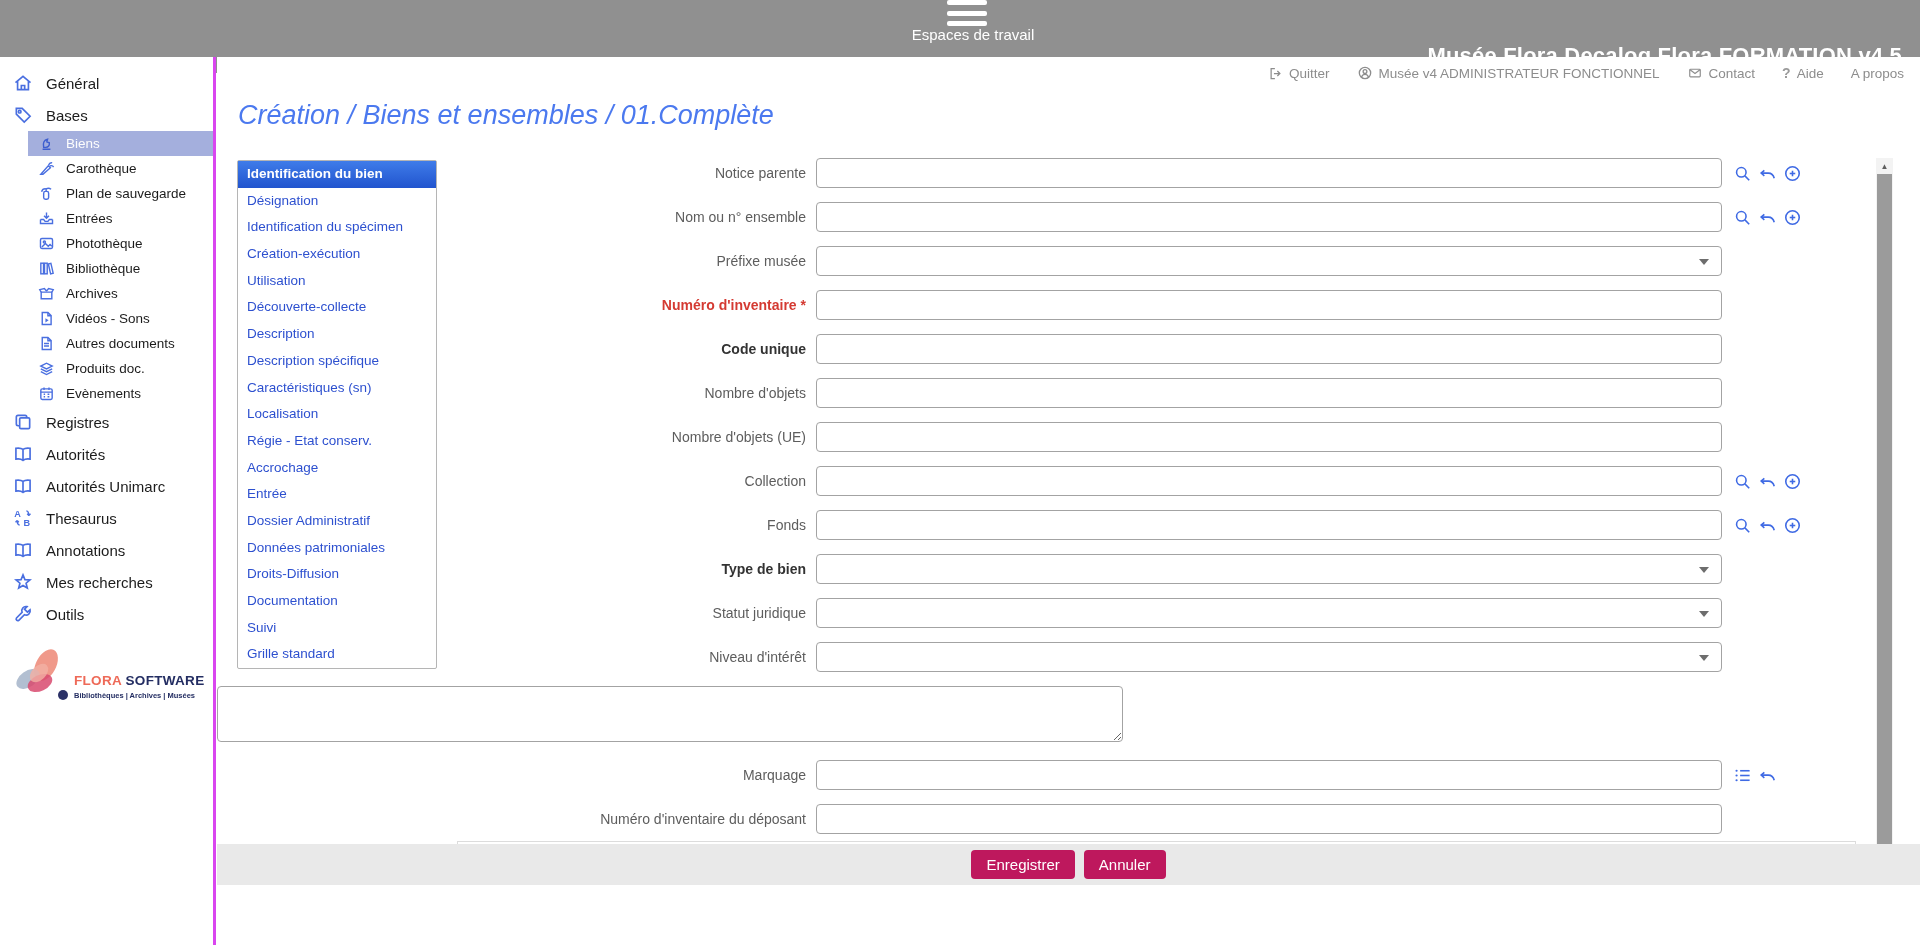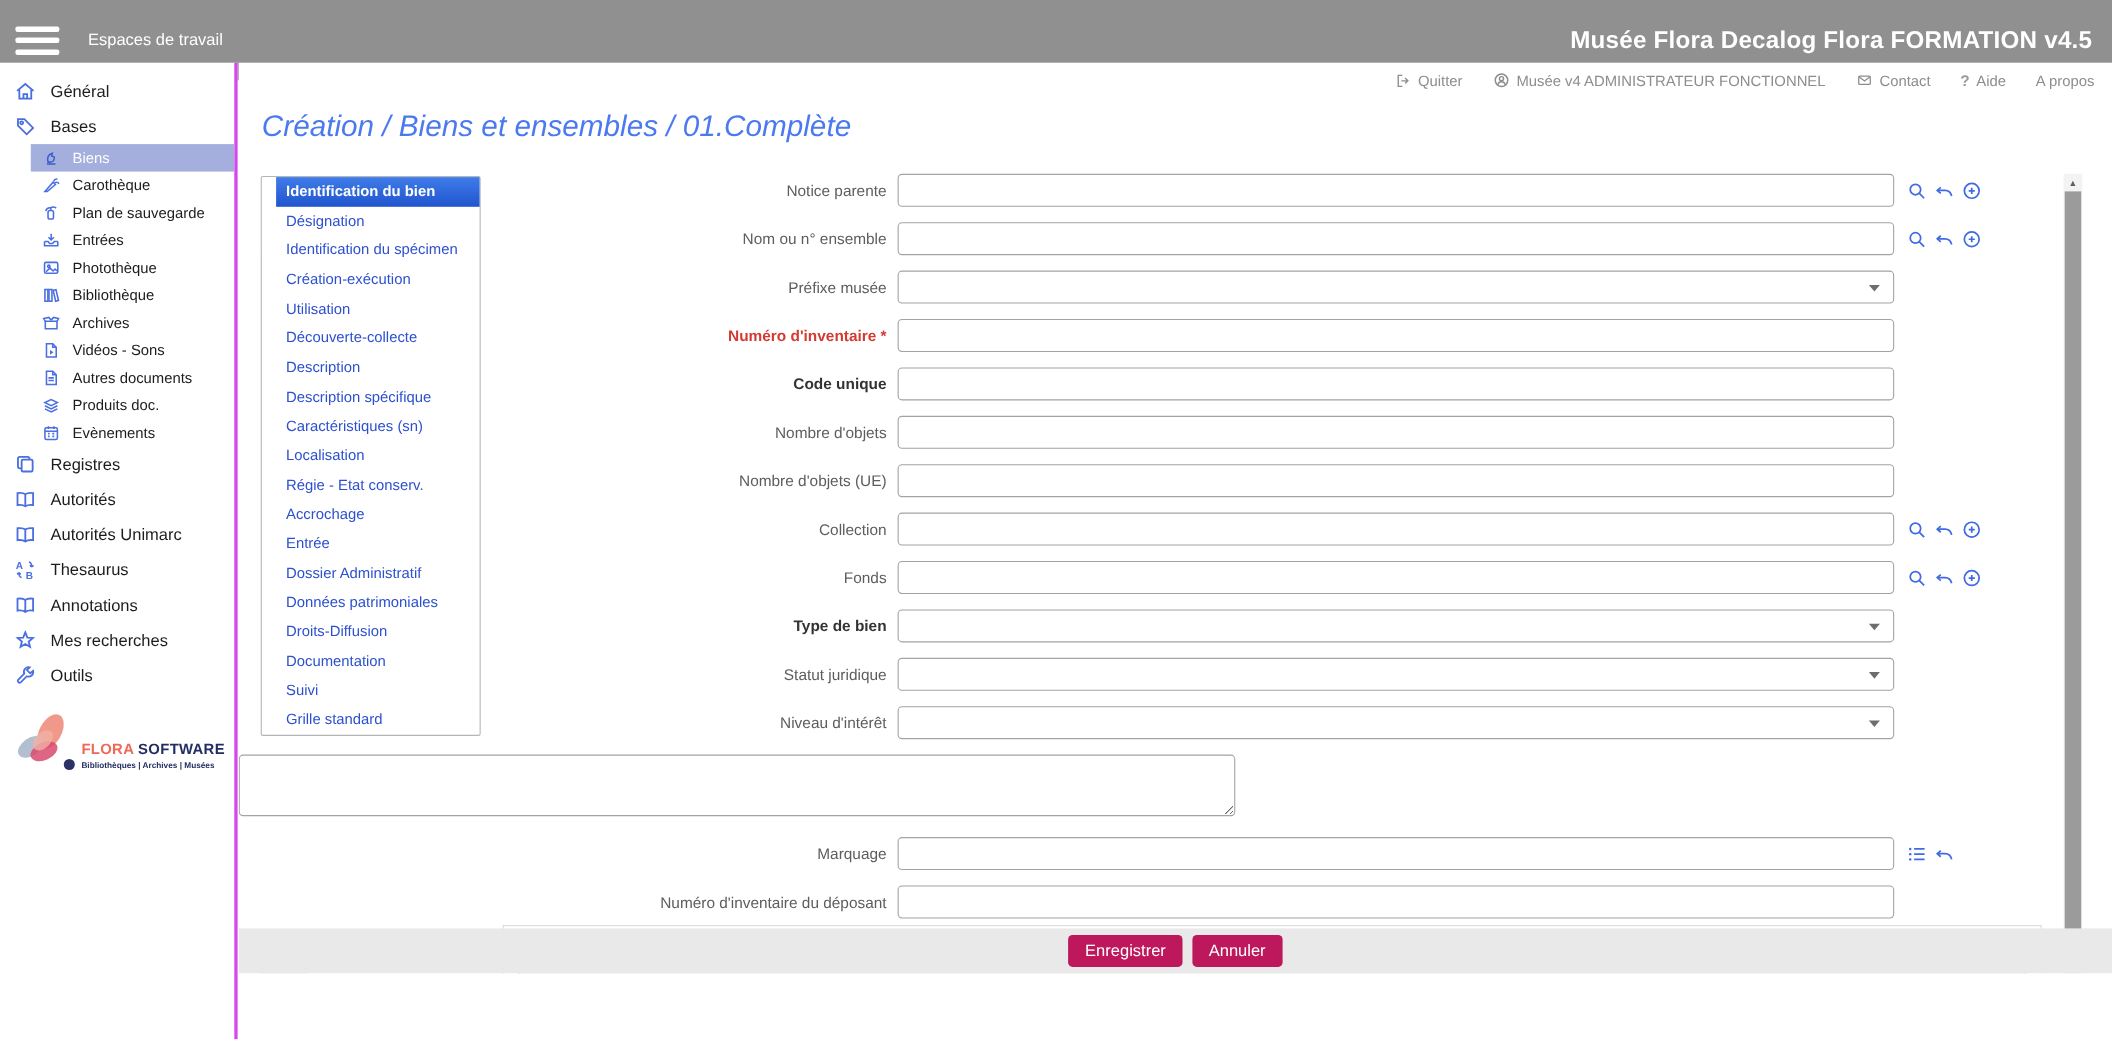--- a/index.html
+++ b/index.html
@@ -1,20 +1,20 @@
 <!DOCTYPE html>
 <html><head>
 <meta charset="utf-8">
 <style>
   * { box-sizing: border-box; }
   html,body { margin:0; padding:0; background:#fff; font-family:"Liberation Sans", sans-serif; }
   .screen { position:relative; width:1920px; height:945px; overflow:hidden; background:#fff; }
 
   
-  .topbar { position:absolute; left:0; top:0; width:1920px; height:73px; background:#909090; display:flex; align-items:center; color:#fff; }
+  .topbar { position:absolute; left:0; top:0; width:1920px; height:73px; background:#909090; display:flex; align-items:center; color:#fff;flex-direction:column; }
   .hamburger { width:40px; height:26px; margin-left:14px; display:flex; flex-direction:column; justify-content:space-between; cursor:pointer; }
   .hamburger span { display:block; height:5px; width:40px; background:#fff; border-radius:2px; }
   .ws-label { margin-left:26px; font-size:15px; }
   .app-title { margin-left:auto; margin-right:18px; font-size:22px; font-weight:bold; letter-spacing:.2px; }
 
   
   .sidebar { position:absolute; left:0; top:57px; width:216px; height:888px; background:#fff; border-right:3px solid #d946ef; }
   .snav { padding-top:10px; }
   .nav-item { display:flex; align-items:center; height:33px; padding-left:13px; gap:13px; font-size:15px; color:#1c1c1c; cursor:pointer; }
   .nav-item.root { height:32px; }
@@ -37,21 +37,21 @@
 
   .links { position:absolute; top:8px; right:16px; display:flex; align-items:center; gap:27px; font-size:13.5px; color:#8d8d8d; }
   .link { display:flex; align-items:center; gap:6px; cursor:pointer; white-space:nowrap; }
   .link svg { display:block; }
   .qmark { font-size:14px; font-weight:bold; color:#9a9a9a; }
 
   .page-title { position:absolute; left:21px; top:43px; font-size:27px; color:#4b79ef;font-style:italic; }
 
   
   .tab-panel { position:absolute; left:20px; top:103px; width:200px; background:#fff; border:1px solid #b5b5b5; border-radius:2px; }
-  .tab { height:26.7px; line-height:26.7px; padding-left:9px; font-size:13.5px; color:#2d50cf; white-space:nowrap; overflow:hidden; cursor:pointer;margin-left:13px; }
+  .tab { height:26.7px; line-height:26.7px; padding-left:9px; font-size:13.5px; color:#2d50cf; white-space:nowrap; overflow:hidden; cursor:pointer; }
   .tab.selected { background:linear-gradient(#3f7ce9,#2154ce); color:#fff; font-weight:bold; }
 
   
   .form { position:absolute; left:0; top:101px; width:1650px; }
   .row { display:flex; align-items:flex-start; margin-bottom:14px; }
   .lbl { width:599px; padding-right:10px; text-align:right; font-size:14px; color:#5d5d5d; line-height:30px; white-space:nowrap; }
   .lbl.bold { font-weight:bold; color:#333; }
   .lbl.req { font-weight:bold; color:#d43a32; }
   .ctl { width:906px; position:relative; }
   .txt { width:100%; height:30px; border:1px solid #a3a3a3; border-radius:4px; background:#fff; font-size:14px; padding:0 8px; outline:none; font-family:"Liberation Sans", sans-serif; }

